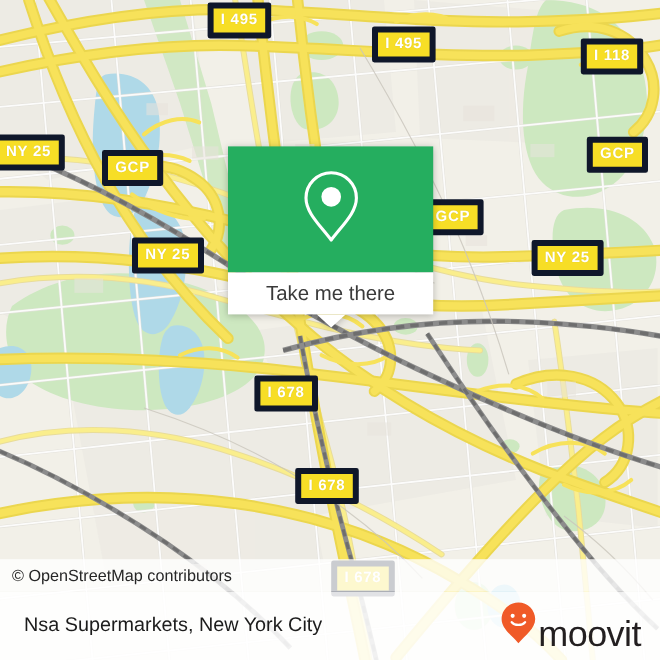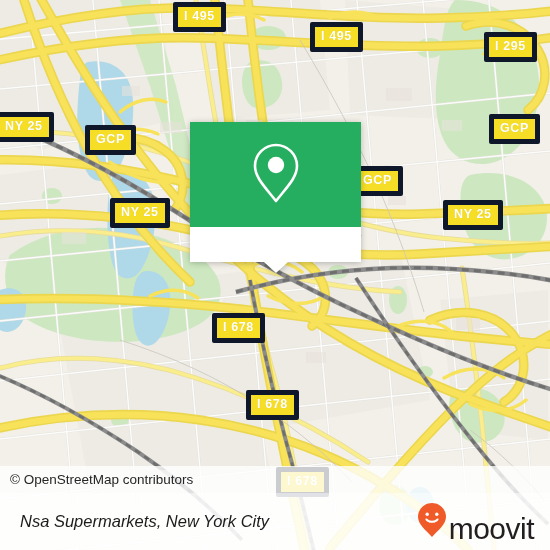--- a/index.html
+++ b/index.html
@@ -115,21 +115,20 @@
     display: flex;
     align-items: center;
     justify-content: space-between;
     box-sizing: border-box;
     padding: 0 16px 0 20px;
   }
   #place-name {
     font-size: 16.5px;
     color: #1C1C1C;
     font-family: "Liberation Sans", sans-serif;
-    font-style: italic;
   }
   #moovit-logo {
     display: flex;
     align-items: center;
     gap: 2px;
   }
   #moovit-wordmark {
     font-size: 30px;
     color: #231F20;
     font-family: Liberation Sans, sans-serif;
@@ -371,41 +370,42 @@
         <rect x="306" y="352" width="20" height="11"></rect>
         <rect x="456" y="318" width="24" height="13"></rect>
         <rect x="150" y="470" width="22" height="11"></rect>
         <rect x="388" y="196" width="18" height="9"></rect>
       </g>
     </svg>
   </div>
 
   <div class="shield" style="left:173px; top:2px;">I 495</div>
   <div class="shield" style="left:310px; top:22px;">I 495</div>
-  <div class="shield" style="left:484px; top:32px;">I 295</div>
+  <div class="shield" style="left:484px; top:32px;">I 118</div>
   <div class="shield" style="left:-6px; top:112px;">NY 25</div>
   <div class="shield" style="left:85px; top:125px;">GCP</div>
   <div class="shield" style="left:489px; top:114px;">GCP</div>
   <div class="shield" style="left:352px; top:166px;">GCP</div>
   <div class="shield" style="left:110px; top:198px;">NY 25</div>
   <div class="shield" style="left:443px; top:200px;">NY 25</div>
   <div class="shield" style="left:212px; top:313px;">I 678</div>
   <div class="shield" style="left:246px; top:390px;">I 678</div>
   <div class="shield" style="left:276px; top:467px;">I 678</div>
 
   <div id="callout">
     <div id="callout-green">
       <span>
         <svg width="48" height="62" viewBox="0 0 48 62" xmlns="http://www.w3.org/2000/svg">
           <path d="M24 3 C12.4 3 3 12.4 3 24 C3 36 14 46 24 59 C34 46 45 36 45 24 C45 12.4 35.6 3 24 3 Z" fill="none" stroke="#FFFFFF" stroke-width="2.6" stroke-linejoin="round"></path>
           <circle cx="24" cy="23" r="8.2" fill="#FFFFFF"></circle>
         </svg>
       </span>
     </div>
     <div id="callout-foot">
+      <span id="callout-label">Take me there</span>
       <div id="callout-tail"></div>
     </div>
   </div>
 
   <div id="attribution">
     <span id="attribution-text">© OpenStreetMap contributors</span>
   </div>
 
   <div id="bottombar">
     <span id="place-name">Nsa Supermarkets, New York City</span>

